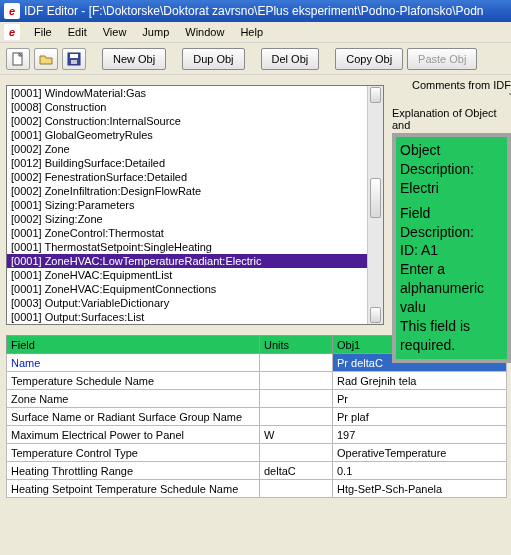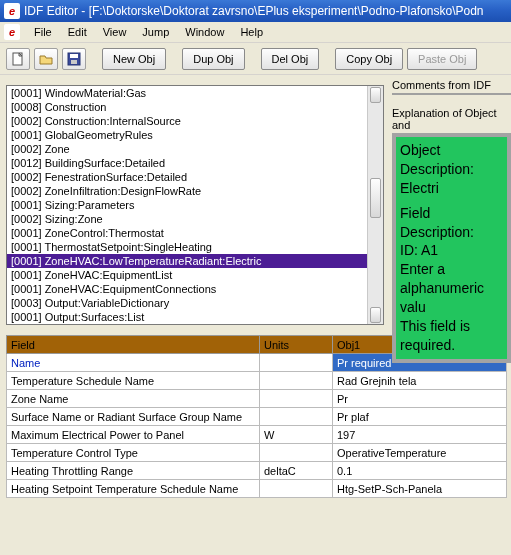--- a/index.html
+++ b/index.html
@@ -84,20 +84,21 @@
   width: 388px;
   display: flex;
   flex-direction: column;
   padding: 2px 4px 0 6px;
 }
 .right-pane {
   flex: 1;
   padding: 2px 0 0 4px;
   display: flex;
   flex-direction: column;
+  align-items: flex-end;
 }
 .section-label {
   font-size: 11px;
   color: #000;
   padding: 2px 0 2px 0;
 }
 .listbox {
   background: #fff;
   border: 1px solid #7a7a7a;
   flex: 1;
@@ -158,21 +159,21 @@
   padding: 4px 4px 0 6px;
 }
 table.grid {
   width: 100%;
   border-collapse: collapse;
   background: #fff;
   font-size: 11px;
   table-layout: fixed;
 }
 table.grid th {
-  background: #a16207;
+  background: #22c55e;
   border: 1px solid #999;
   padding: 2px 4px;
   text-align: left;
   font-weight: normal;
   height: 18px;
 }
 table.grid td {
   border: 1px solid #bbb;
   padding: 2px 4px;
   height: 18px;
@@ -299,21 +300,21 @@
       <tr>
         <th>Field</th>
         <th>Units</th>
         <th>Obj1</th>
       </tr>
     </thead>
     <tbody id="gridbody">
         <tr>
           <td class="fieldcell first">Name</td>
           <td></td>
-          <td class="valcell sel">Pr required</td>
+          <td class="valcell sel">Pr deltaC</td>
         </tr>
         <tr>
           <td class="fieldcell">Temperature Schedule Name</td>
           <td></td>
           <td class="valcell">Rad Grejnih tela</td>
         </tr>
         <tr>
           <td class="fieldcell">Zone Name</td>
           <td></td>
           <td class="valcell">Pr</td>

